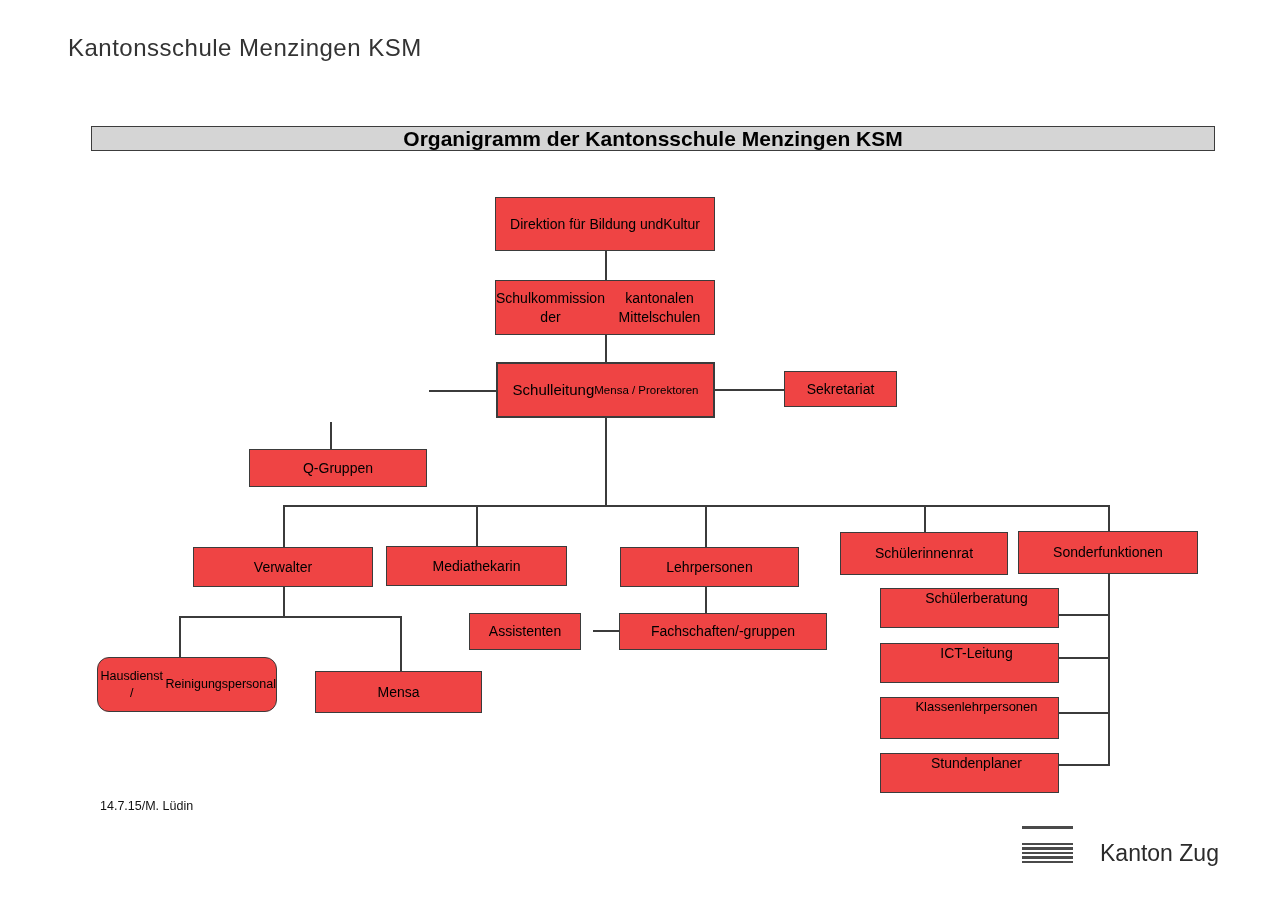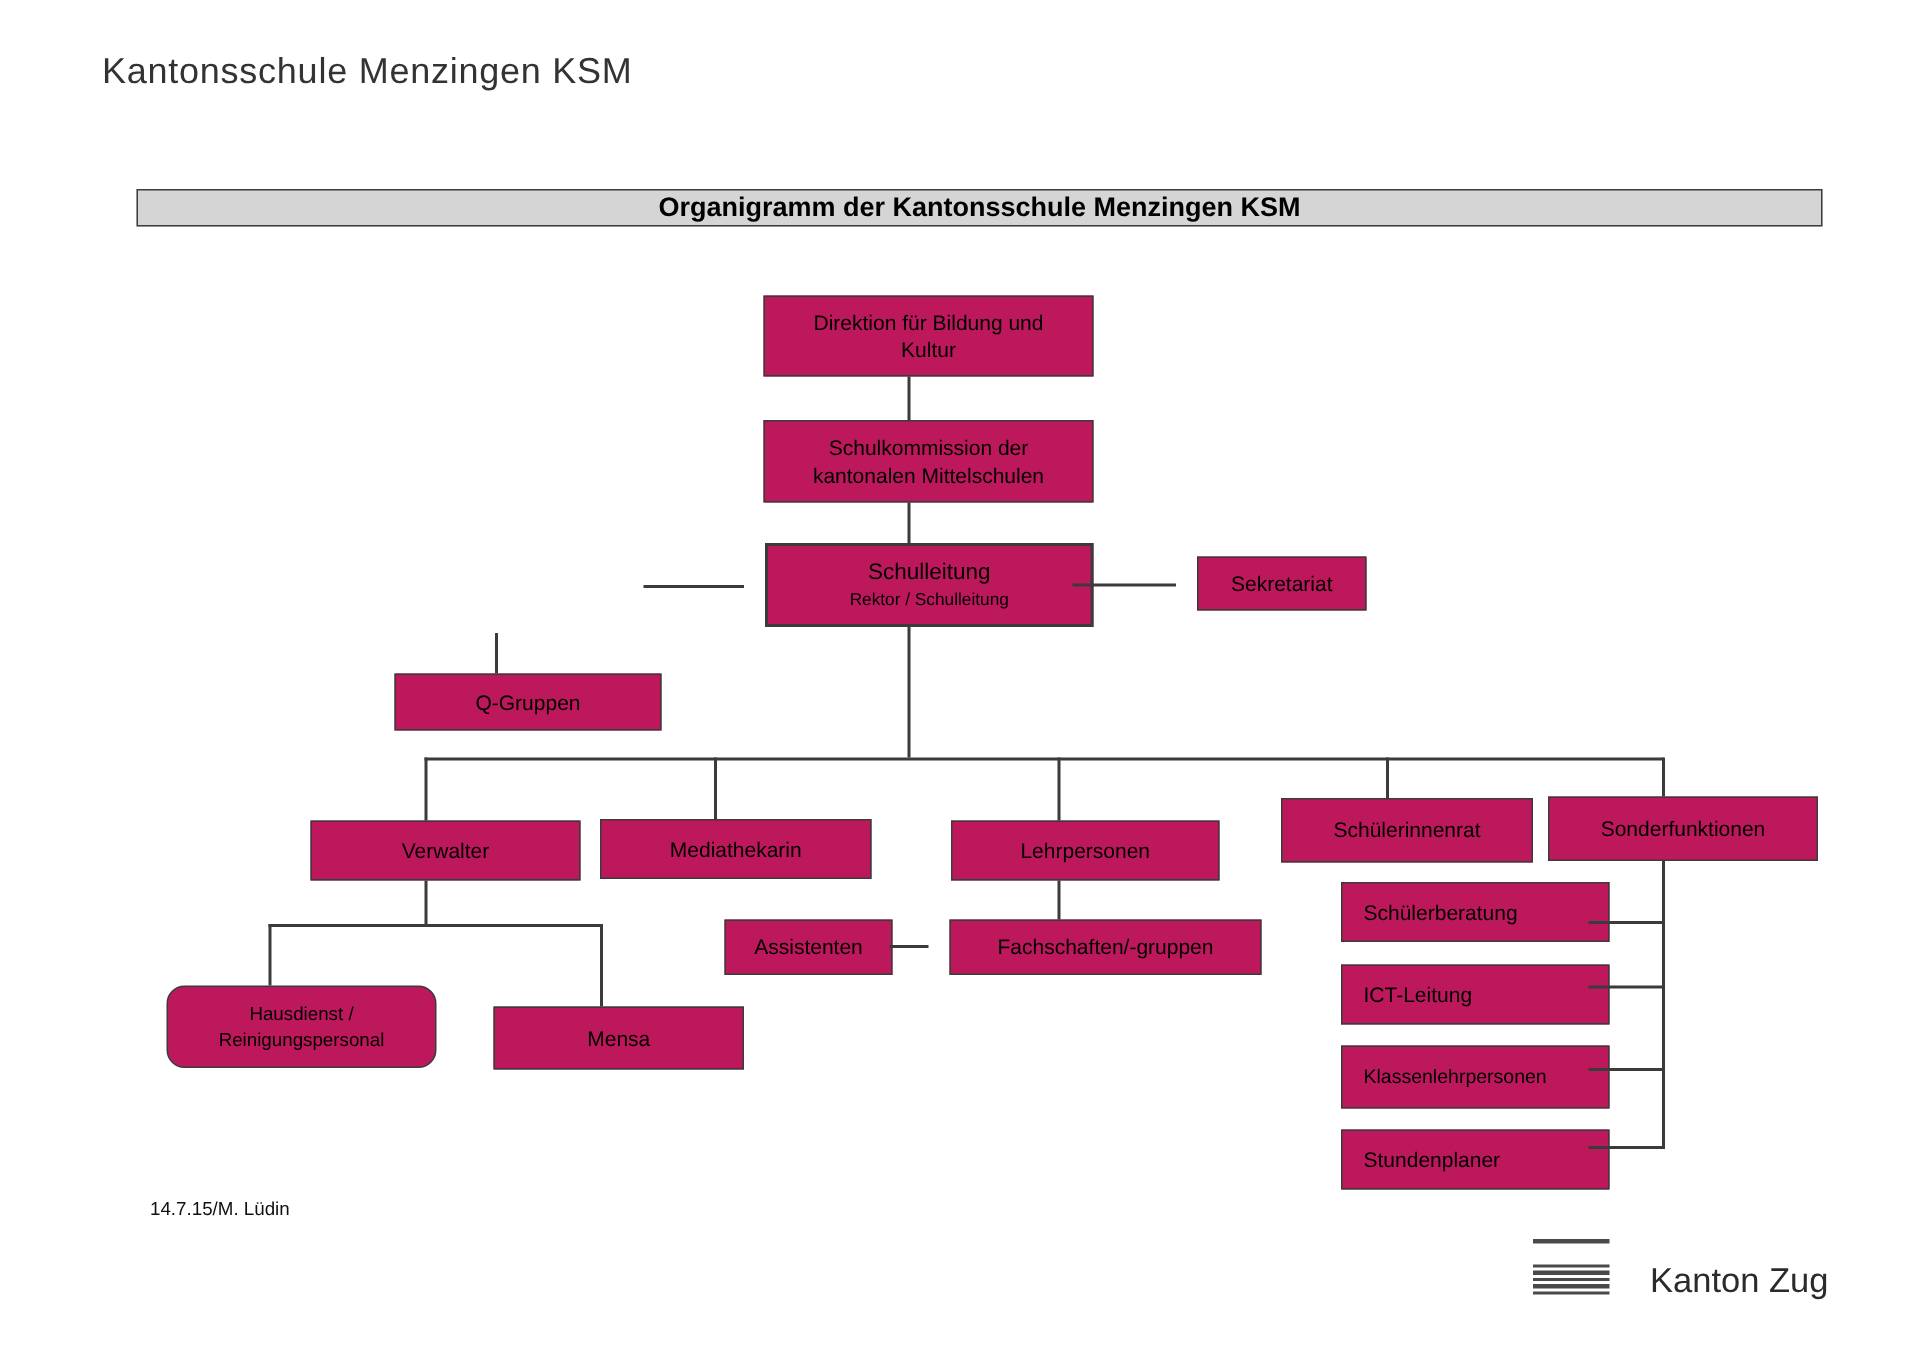--- a/index.html
+++ b/index.html
@@ -22,38 +22,36 @@
   }
   .banner {
     position: absolute;
     left: 91px; top: 126px;
     width: 1122px; height: 23px;
     background: #d5d5d5;
     border: 1px solid #3c3c3c;
     display: flex; align-items: center; justify-content: center;
   }
   .banner span {
-    font-size: 18px;
+    font-size: 21px;
     font-weight: bold;
     color: #000;
   }
   .box {
     position: absolute;
     box-sizing: border-box;
     border: 1.5px solid #3b3b3b;
-    background: #be185d;
+    background: #ef4444;
     display: flex;
-    flex-direction: column;
     align-items: center;
     justify-content: center;
     text-align: center;
     font-size: 14px;
     line-height: 1.32;
     color: #000;
-    margin-left: 14px;
   }
   .box.strong { border-width: 2px; }
   .box.left {
     align-items: flex-start;
     text-align: left;
     padding-left: 14px;
   }
   .box .sub {
     font-size: 11.5px;
     margin-top: 2px;
@@ -98,21 +96,21 @@
     <span>Kultur</span>
   </div>
 
   <div class="box" style="left:495px;top:280px;width:220px;height:55px">
     <span>Schulkommission der</span>
     <span>kantonalen Mittelschulen</span>
   </div>
 
   <div class="box strong" style="left:496px;top:362px;width:219px;height:56px">
     <span class="title">Schulleitung</span>
-    <span class="sub">Rektor / Schulleitung</span>
+    <span class="sub">Mensa / Prorektoren</span>
   </div>
 
 
   <div class="box" style="left:784px;top:371px;width:113px;height:36px">Sekretariat</div>
 
   <div class="box" style="left:249px;top:449px;width:178px;height:38px">Q-Gruppen</div>
 
   <div class="box" style="left:193px;top:547px;width:180px;height:40px">Verwalter</div>
   <div class="box" style="left:386px;top:546px;width:181px;height:40px">Mediathekarin</div>
   <div class="box" style="left:620px;top:547px;width:179px;height:40px">Lehrpersonen</div>

